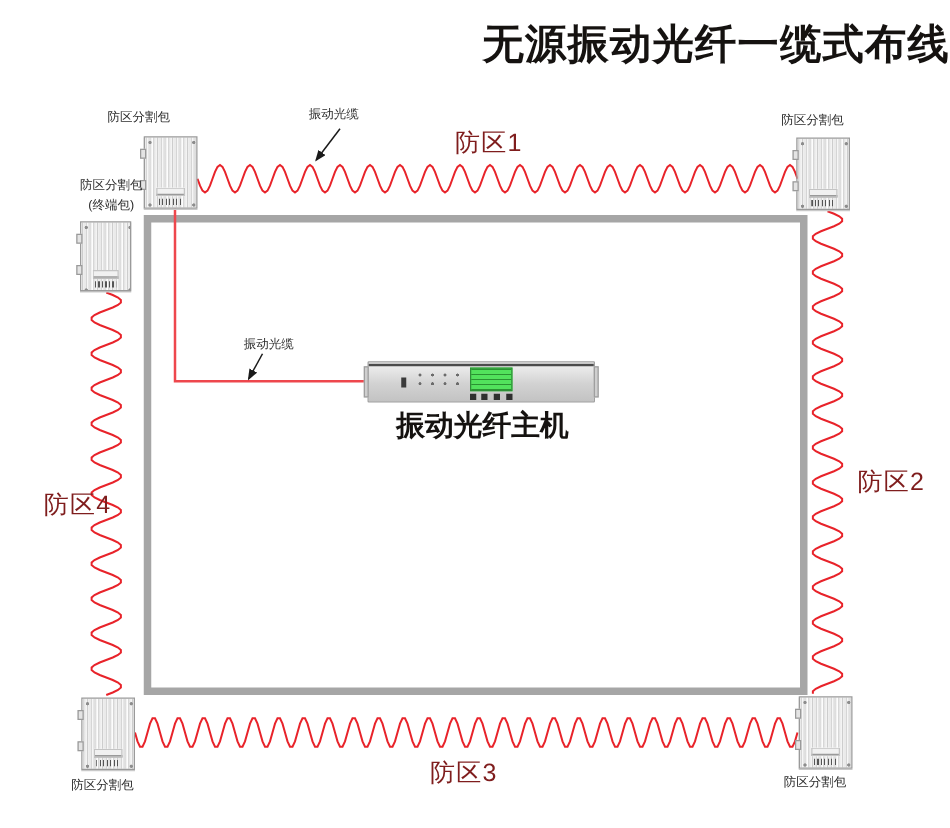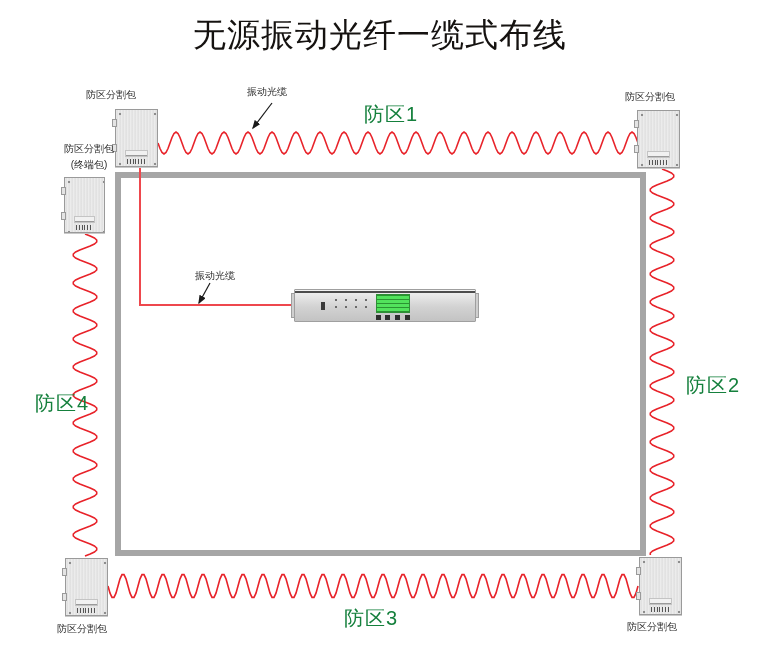--- a/index.html
+++ b/index.html
@@ -3,22 +3,22 @@
 <meta charset="utf-8">
 <style>
   html,body{margin:0;padding:0;background:#fff;}
   #stage{
     position:relative;width:760px;height:662px;background:#ffffff;overflow:hidden;
     font-family:"Liberation Sans",sans-serif;color:#222;
   }
   .abs{position:absolute;}
   
   .title{
-    left:0;top:13px;width:100%;text-align:center;
-    font-size:33px;font-weight:normal;color:#151210;letter-spacing:1px;white-space:nowrap;
+    left:0;top:13px;width:100%;text-align:right;
+    font-size:33px;font-weight:bold;color:#151210;letter-spacing:1px;white-space:nowrap;
   }
   
   .perimeter{
     left:115px;top:172px;width:531px;height:384px;box-sizing:border-box;
     border:6px solid #a6a6a6;background:transparent;
   }
   
   svg.overlay{left:0;top:0;width:760px;height:662px;}
   
   .splitter{
@@ -42,21 +42,21 @@
   .splitter .tab{
     position:absolute;left:-4px;width:5px;height:8px;background:#e4e4e4;
     border:1px solid #9a9a9a;box-sizing:border-box;
   }
   .splitter .tab.t1{top:9px}
   .splitter .tab.t2{top:34px}
   
   .lbl{font-size:10px;color:#2b2b2b;white-space:nowrap;line-height:16px;}
   .lbl.center{text-align:center;}
   .zone{
-    font-size:20px;color:#15803d;white-space:nowrap;font-weight:500;letter-spacing:1px;
+    font-size:20px;color:#7f1d1d;white-space:nowrap;font-weight:500;letter-spacing:1px;
   }
   .host-label{
     left:288px;top:325px;width:196px;text-align:center;
     font-size:23px;font-weight:bold;color:#151210;white-space:nowrap;
   }
   
   .host{
     left:294px;top:289px;width:182px;height:33px;
     background:linear-gradient(#f2f2f2,#d2d2d2 55%,#c3c3c3);
     border:1px solid #9f9f9f;box-sizing:border-box;border-radius:1px;
@@ -163,14 +163,15 @@
   <div class="abs lbl" style="left:627px;top:619px">防区分割包</div>
 
   <div class="abs lbl" style="left:247px;top:84px">振动光缆</div>
   <div class="abs lbl" style="left:195px;top:268px">振动光缆</div>
 
   <div class="abs zone" style="left:364px;top:101px">防区1</div>
   <div class="abs zone" style="left:686px;top:372px">防区2</div>
   <div class="abs zone" style="left:344px;top:605px">防区3</div>
   <div class="abs zone" style="left:35px;top:390px">防区4</div>
 
+  <div class="abs host-label">振动光纤主机</div>
 
 </div>
 
 </body></html>

